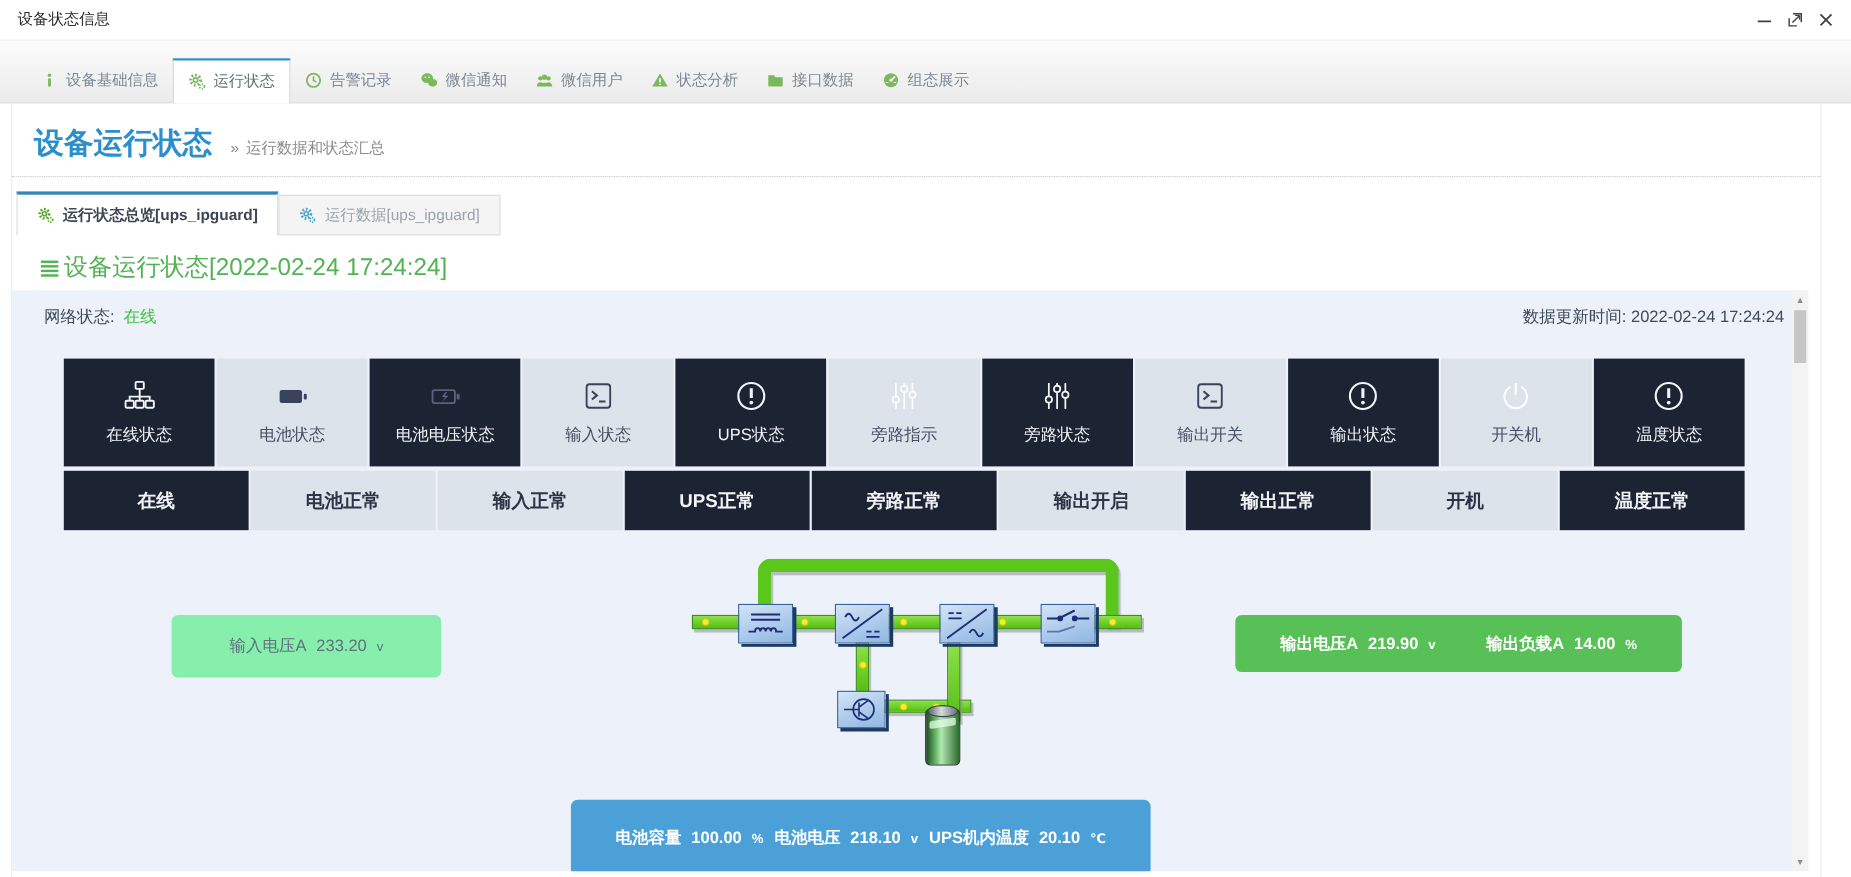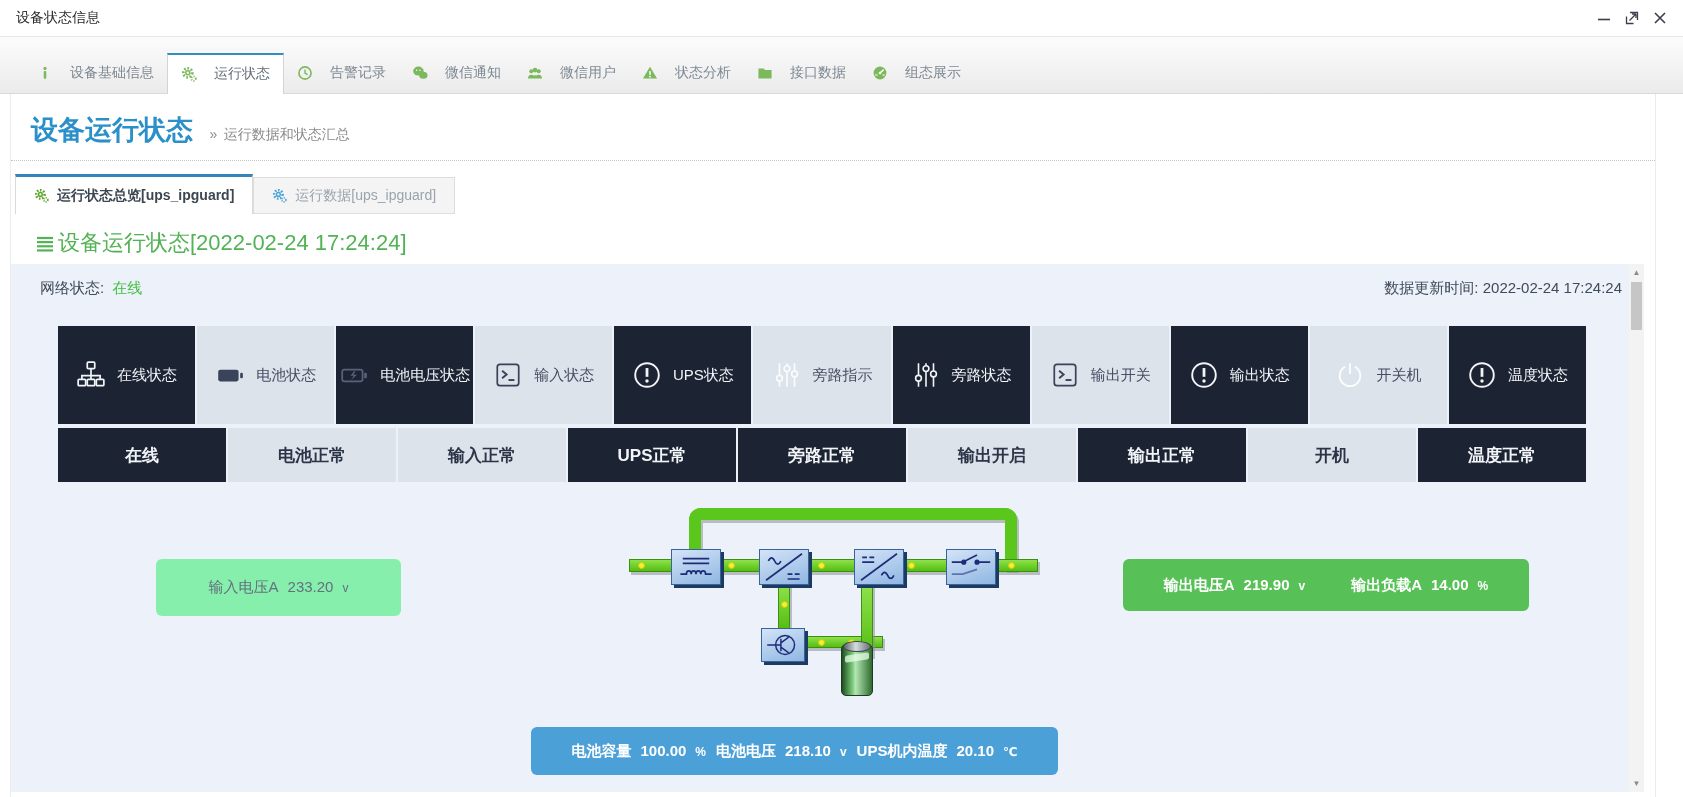--- a/index.html
+++ b/index.html
@@ -16,21 +16,21 @@
   
   .appheader { height:57px; background:linear-gradient(#fcfcfc,#ebebeb);
     border-bottom:1px solid #d9d9d9; display:flex; align-items:center;
     justify-content:space-between; padding:0 0 0 24px; position:relative; }
   .crumb { display:flex; align-items:center; gap:7px; }
   .crumb .bigtitle { font-size:20px; font-weight:bold; color:#1878b9; }
   .crumb .sep { font-size:18px; color:#1878b9; font-weight:bold; }
   .crumb .tlabel { font-size:13px; color:#6b6b6b; margin-left:6px; }
   .crumb .tid { font-size:15px; color:#2ab4e8; }
   .topnav { display:flex; align-items:flex-end; height:57px; margin-right:110px; }
-  .navitem { display:flex; align-items:center; gap:17px; padding:0 13px; height:41px;
+  .navitem { display:flex; align-items:center; gap:7px; padding:0 13px; height:41px;
     font-size:14px; color:#7d8892; cursor:pointer; white-space:nowrap; }
   .navitem.active { background:#fff; border:1px solid #d4d4d4; border-bottom:none;
     border-top:2px solid #2e8fc0; color:#646e78; }
   .nicon { width:16px; height:16px; display:inline-flex; color:#7cb85c; }
 
   
   .main { margin:0 27px 0 10px; background:#fff; border-left:1px solid #ececec;
     border-right:1px solid #ececec; height:739px; }
   .pagehead { padding:18px 0 0 20px; height:67px; border-bottom:1px dotted #c6c6c6; }
   .pagehead .ptitle { font-size:27px; font-weight:bold; color:#2b8fc9; }
@@ -51,39 +51,39 @@
   
   .panelrow { position:relative; }
   .scrollwrap { position:relative; height:528px; background:#edf1f9; margin-right:19px; overflow:hidden; }
   .statusbar { display:flex; justify-content:space-between; align-items:center;
     height:48px; padding:0 14px 0 29px; font-size:15px; color:#3f4a5a; }
   .statusbar .ok { color:#3fbe3f; margin-left:8px; }
 
   .tiles { margin:14px 50px 0 47px; }
   .tilerow { display:flex; gap:2px; }
   .tilerow.vals { margin-top:4px; }
-  .tile { flex:1; display:flex; align-items:center; justify-content:center; gap:11px; }
+  .tile { flex:1; display:flex; flex-direction:column; align-items:center; justify-content:center; gap:11px; }
   .tilerow.tops .tile { height:98px; }
   .tilerow.vals .tile { height:54px; font-size:17px; font-weight:bold; }
   .tile.dark { background:#1c2433; color:#f2f4f8; }
   .tile.light { background:#dde3eb; color:#454f63; }
   .tilerow.vals .tile.light { color:#2c3547; }
   .tile .tlabel { font-size:15px; font-weight:normal; }
   .ticon { width:30px; height:30px; display:inline-flex; }
   .ticon.c-white { color:#f2f4f8; } .ticon.c-dark { color:#39435a; }
   .ticon.c-fade { color:#fbfcfe; } .ticon.c-dim { color:#59627a; }
 
   
   .abs { position:absolute; }
   .metricbox { border-radius:6px; display:flex; align-items:center; justify-content:center; gap:10px; }
   .inputbox { left:145px; top:295px; width:245px; height:57px; background:#86efac;
     color:#62707f; font-size:15px; }
   .outbox { left:1112px; top:295px; width:406px; height:52px; background:#57c057;
     color:#fff; font-size:15px; font-weight:bold; gap:46px; }
-  .bluebar { left:520px; top:463px; width:527px; height:48px; background:#4ba0d8;
+  .bluebar { left:508px; top:463px; width:527px; height:69px; background:#4ba0d8;
     color:#fff; font-size:15px; font-weight:bold; }
   .mgroup { display:flex; align-items:baseline; gap:9px; }
   .unit { font-size:12px; }
 
   .pipe { background:linear-gradient(#8ee24a,#55bd12); border:1px solid #3c8f14;
     box-shadow:2px 3px 0 rgba(140,145,150,.55); z-index:1; }
   .bypass { left:678px; top:244px; width:328px; height:62px; border:12px solid #5bc71c;
     border-bottom:none; border-radius:12px 12px 0 0; background:transparent;
     filter:drop-shadow(2px 3px 0 rgba(140,145,150,.55)); z-index:1; }
   .mainpipe { left:618px; top:295px; width:409px; height:13px; }

